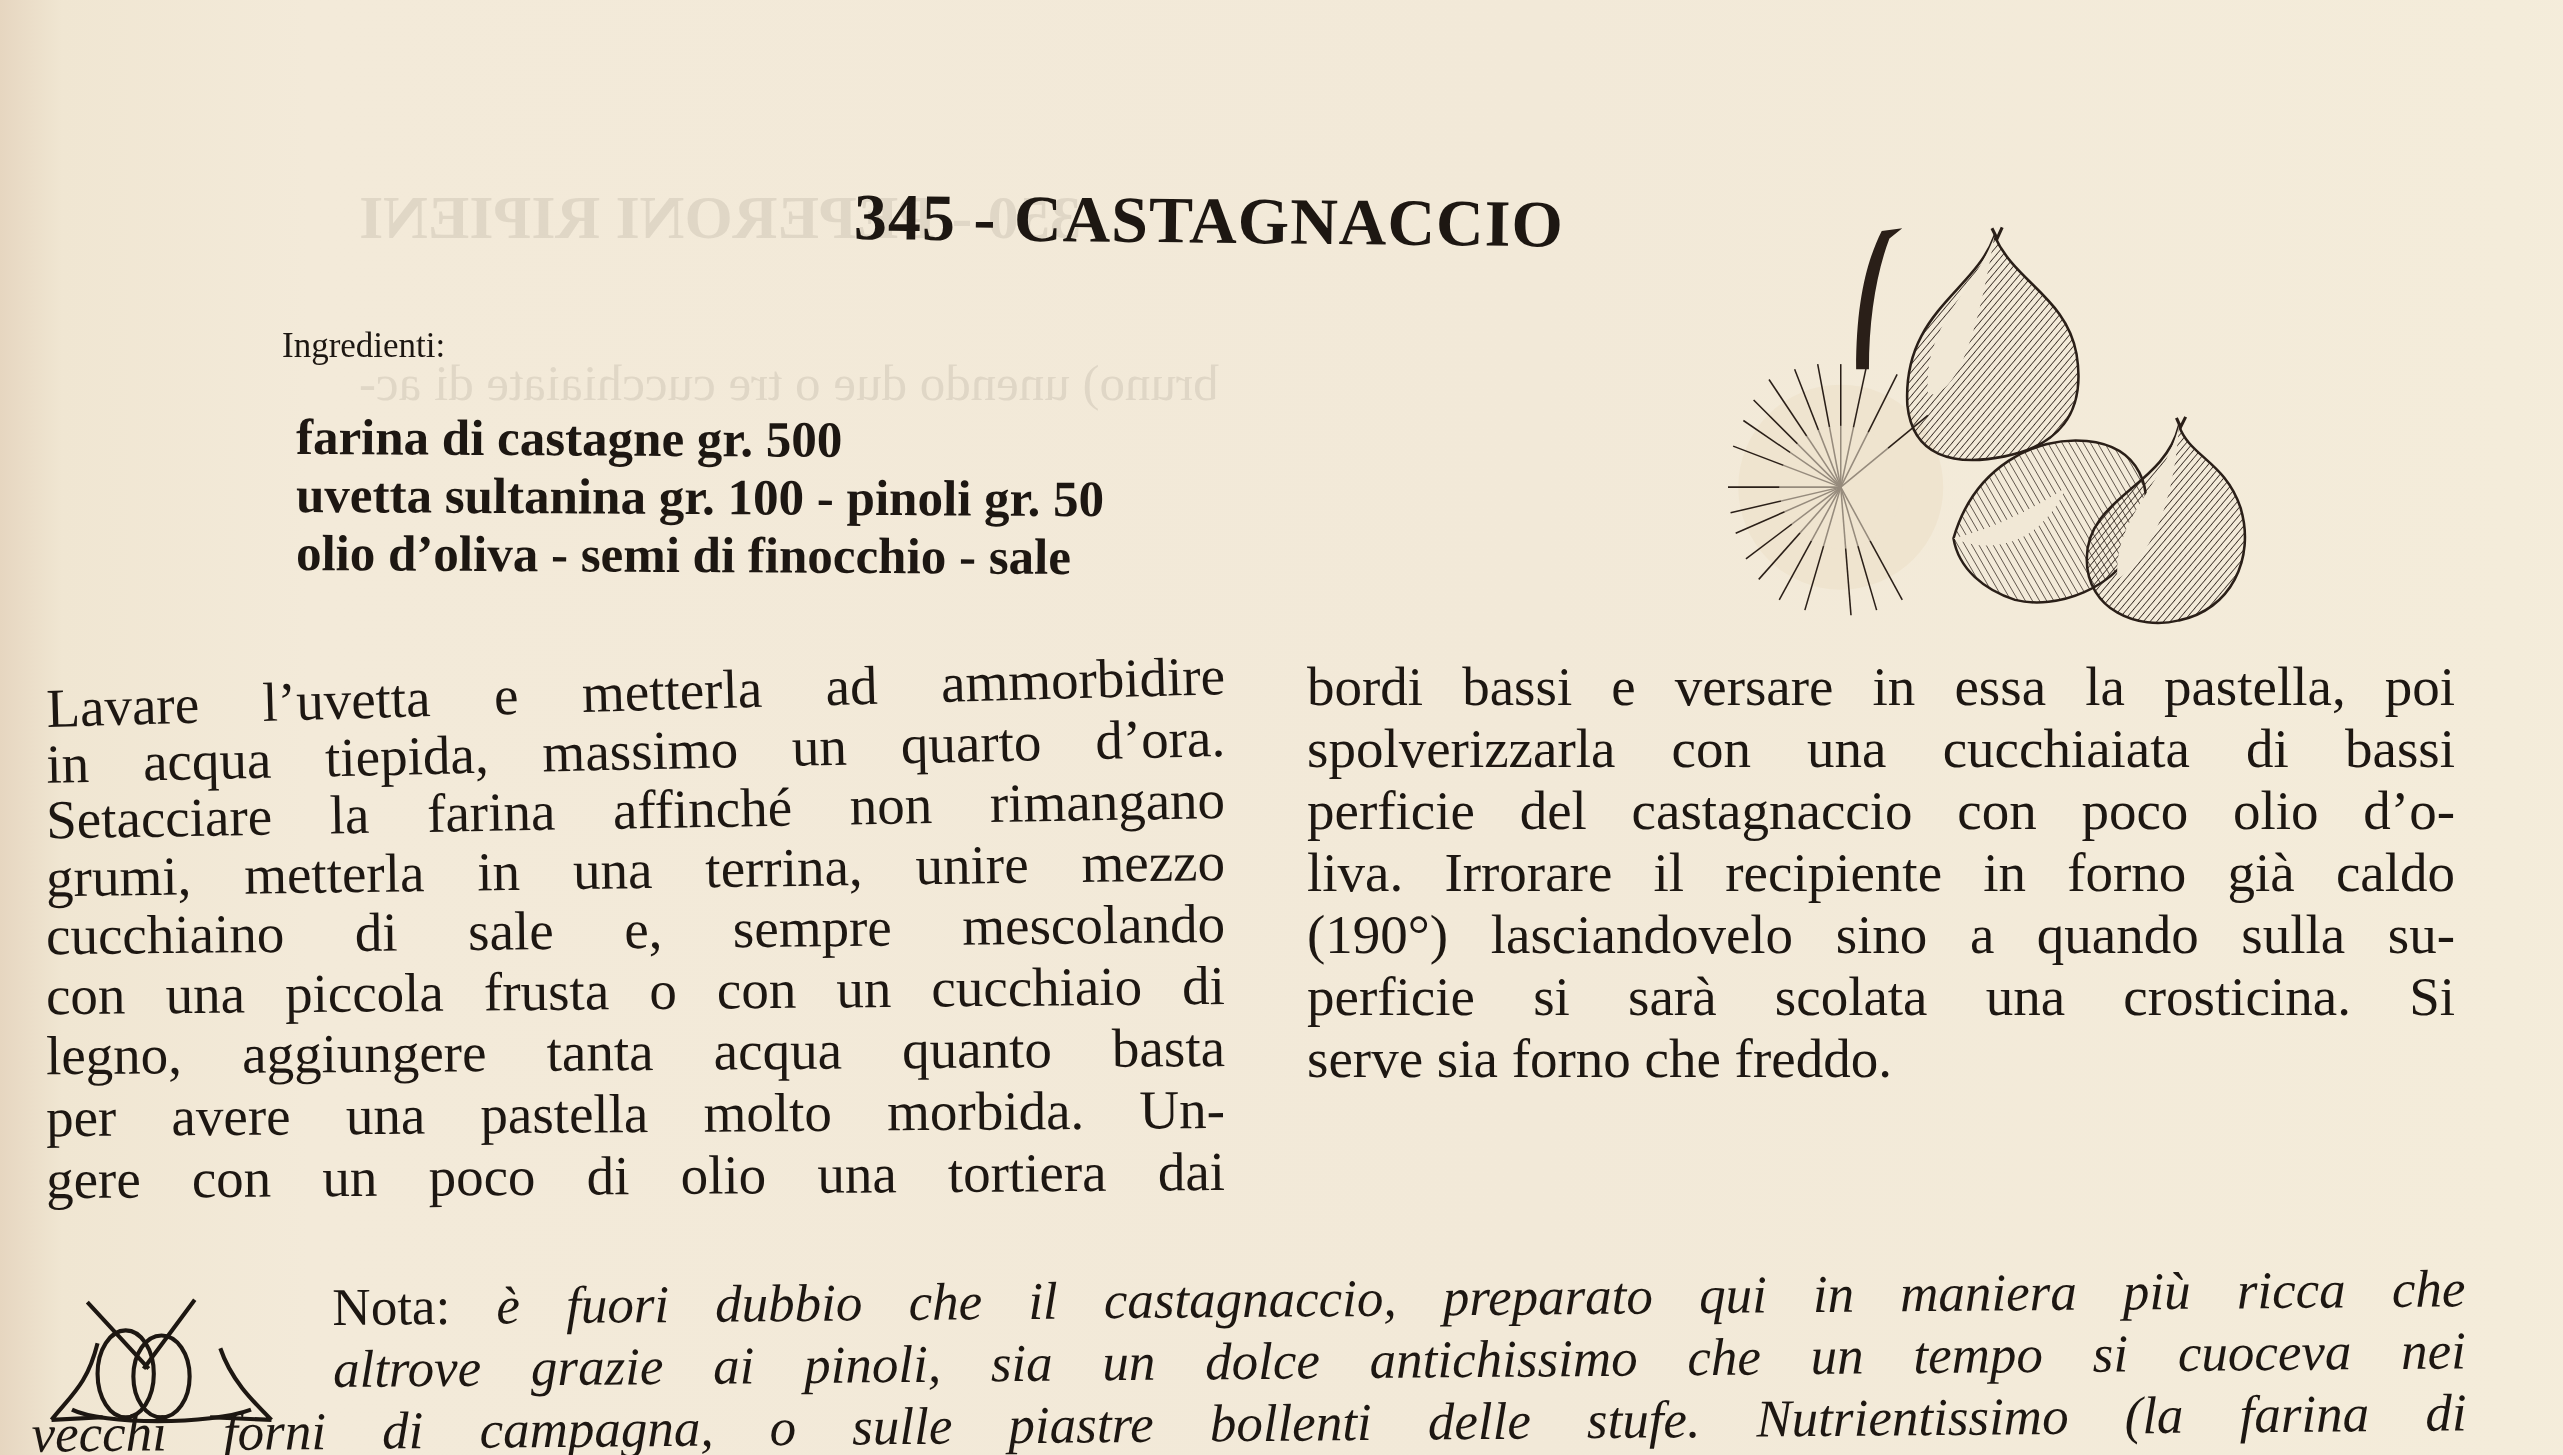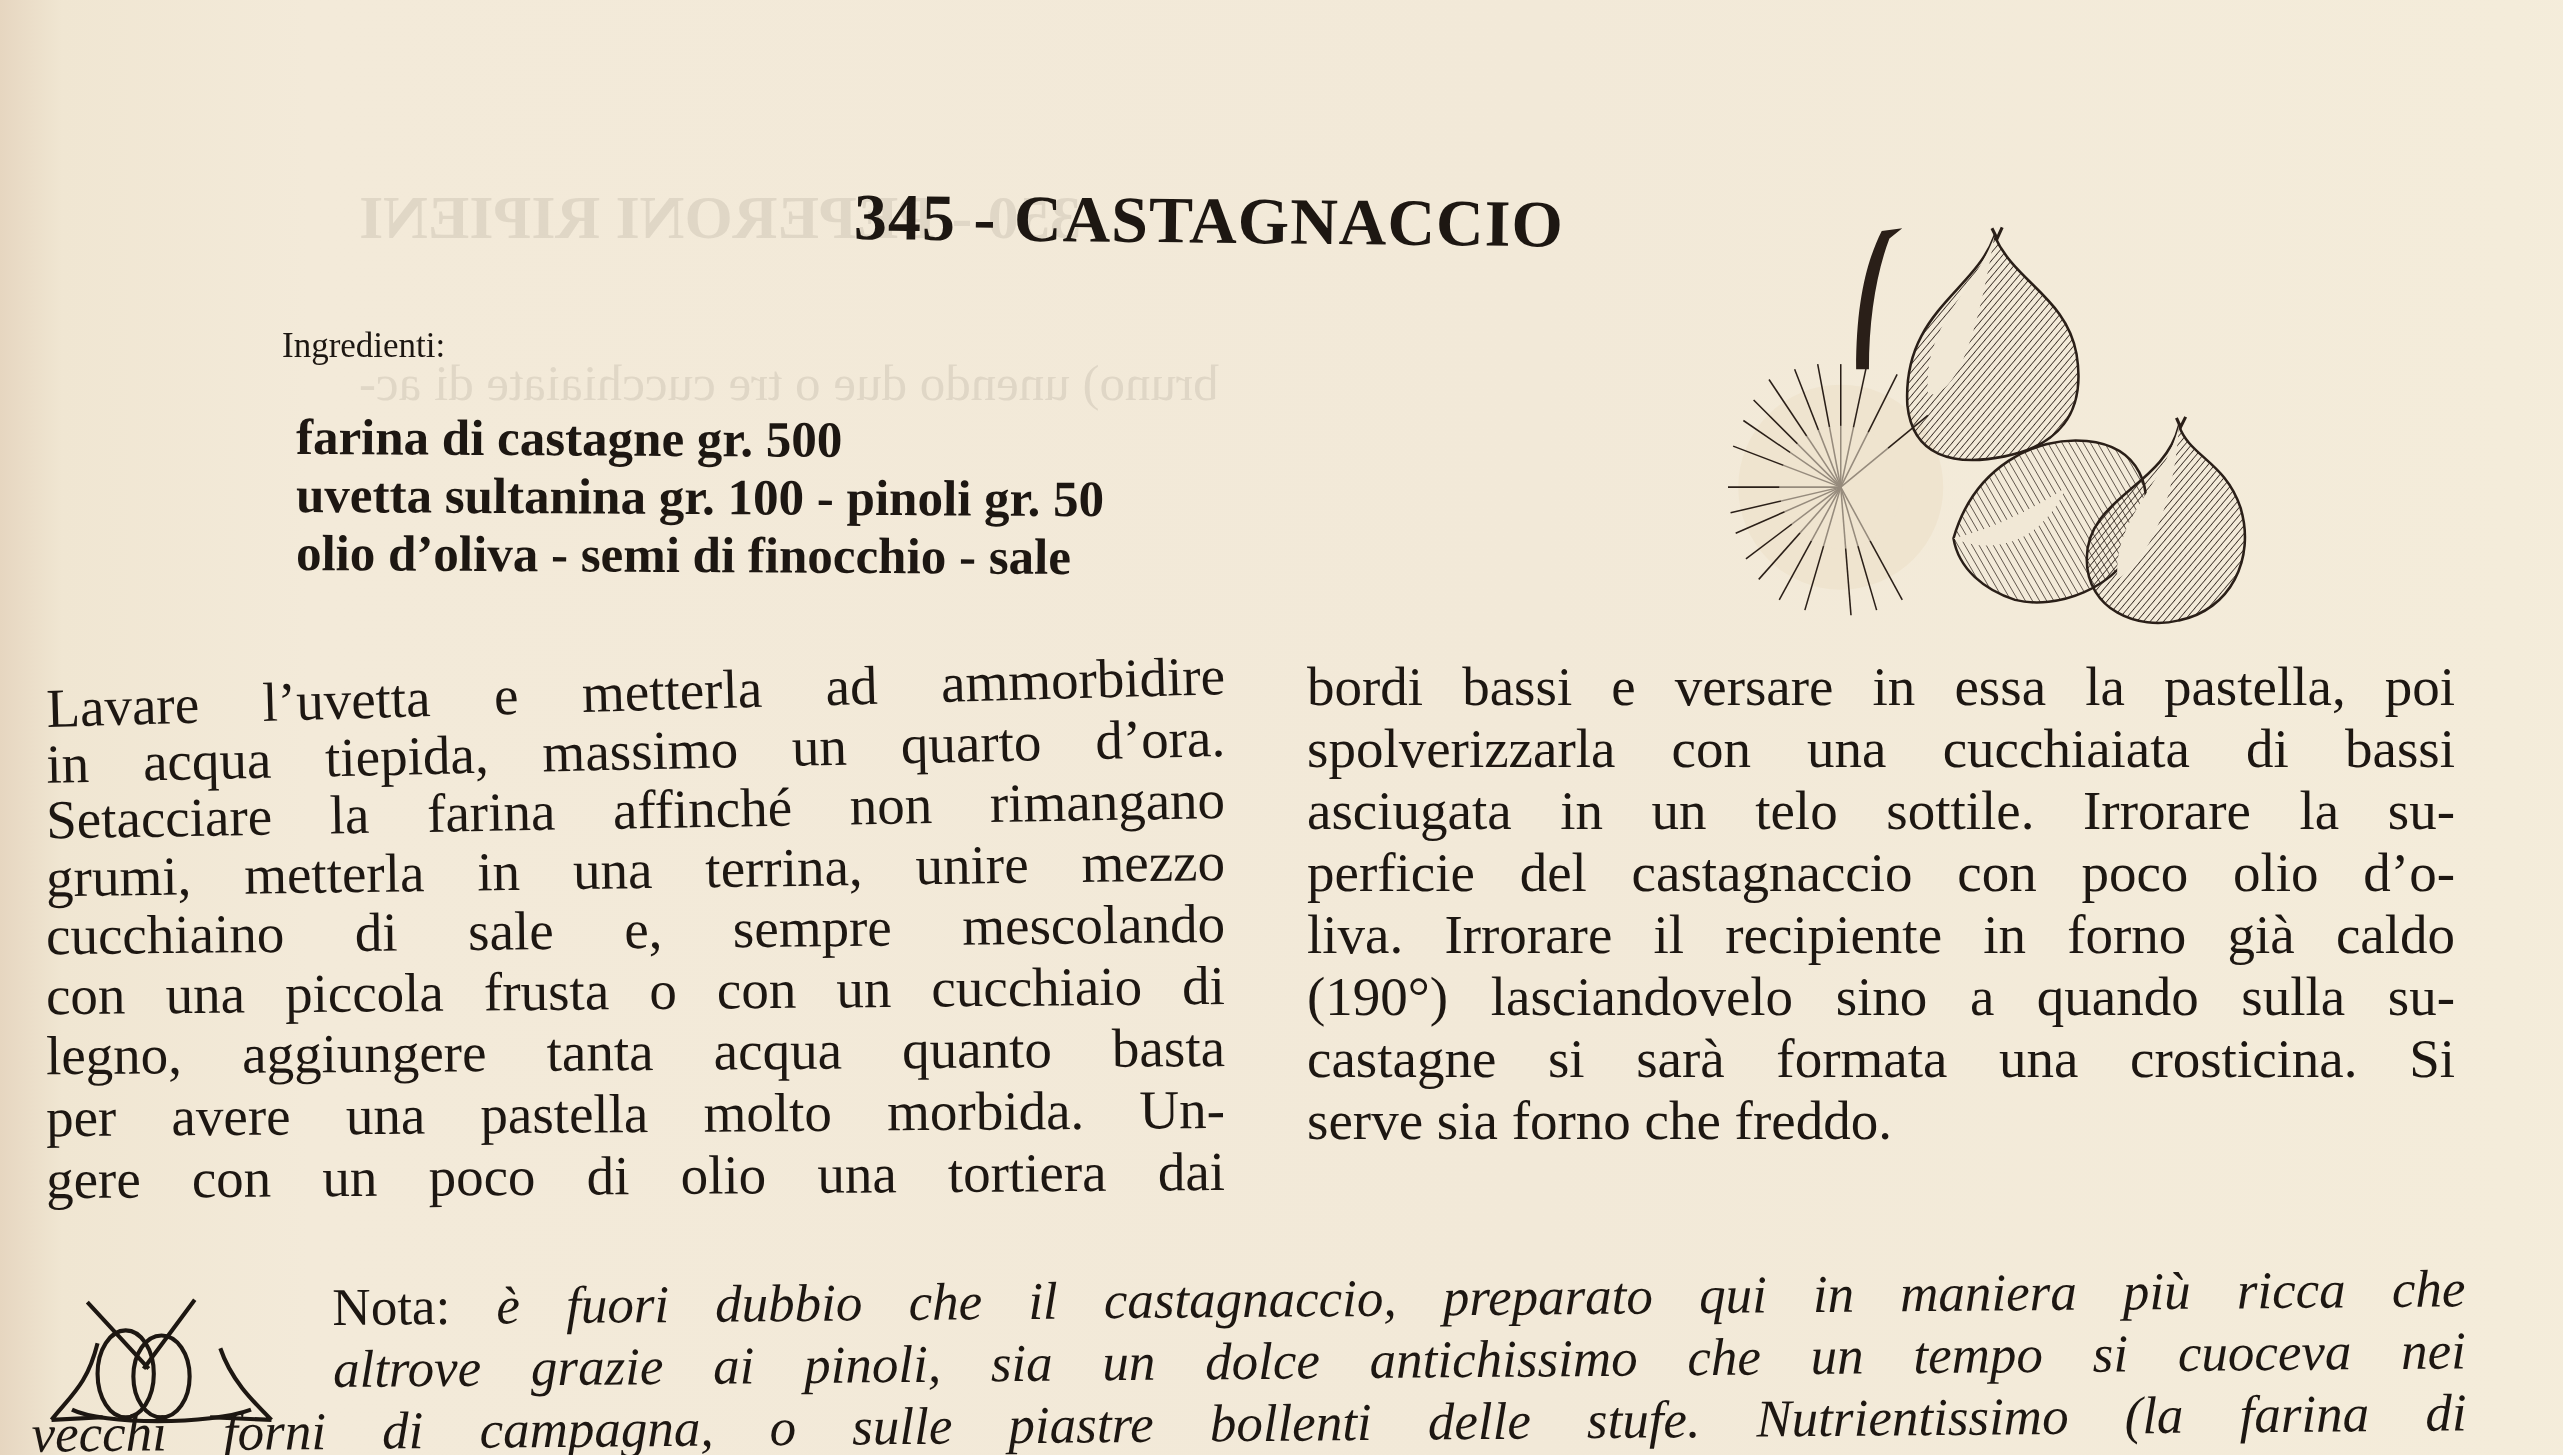--- a/index.html
+++ b/index.html
@@ -127,25 +127,24 @@
   <span class="ln">cucchiaino di sale e, sempre mescolando</span>
   <span class="ln">con una piccola frusta o con un cucchiaio di</span>
   <span class="ln">legno, aggiungere tanta acqua quanto basta</span>
   <span class="ln">per avere una pastella molto morbida. Un-</span>
   <span class="ln">gere con un poco di olio una tortiera dai</span>
 </div>
 
 <div class="col col-right">
   <span class="ln">bordi bassi e versare in essa la pastella, poi</span>
   <span class="ln">spolverizzarla con una cucchiaiata di bassi</span>
-  <span class="ln">asciugata in un telo sottile. Irrorare la su-</span>
   <span class="ln">perficie del castagnaccio con poco olio d’o-</span>
   <span class="ln">liva. Irrorare il recipiente in forno già caldo</span>
   <span class="ln">(190°) lasciandovelo sino a quando sulla su-</span>
-  <span class="ln">castagne si sarà formata una crosticina. Si</span>
+  <span class="ln">perficie si sarà scolata una crosticina. Si</span>
   <span class="ln last">serve sia forno che freddo.</span>
 </div>
 
 <svg class="note-ornament" viewBox="0 0 470 260">
   <g fill="none" stroke="#1d1712" stroke-width="8">
     <ellipse cx="165" cy="160" rx="55" ry="85"></ellipse>
     <ellipse cx="235" cy="165" rx="55" ry="80"></ellipse>
     <path d="M90 20 L 210 150 M 300 15 L 200 150"></path>
     <path d="M20 250 C 60 200, 90 180, 110 100 M 20 250 L 120 245"></path>
     <path d="M450 250 C 410 210, 370 170, 350 110 M 450 250 L 330 245"></path>

